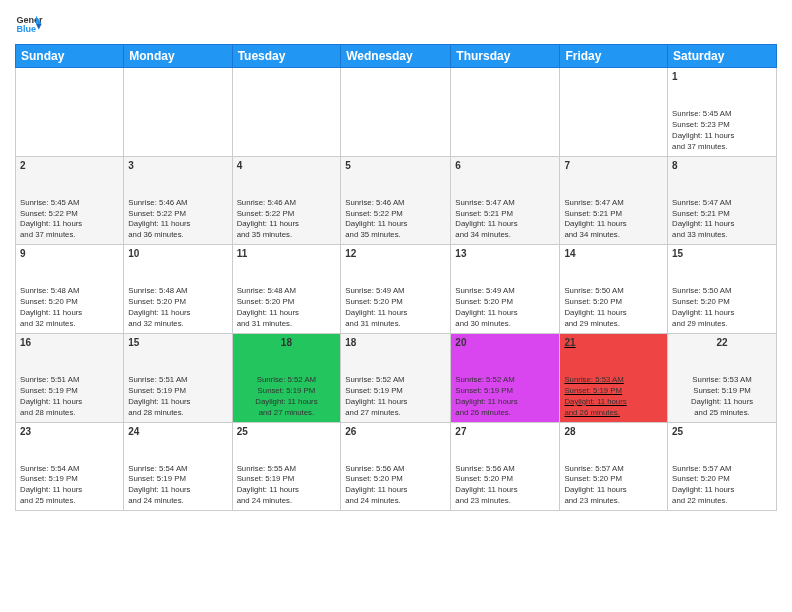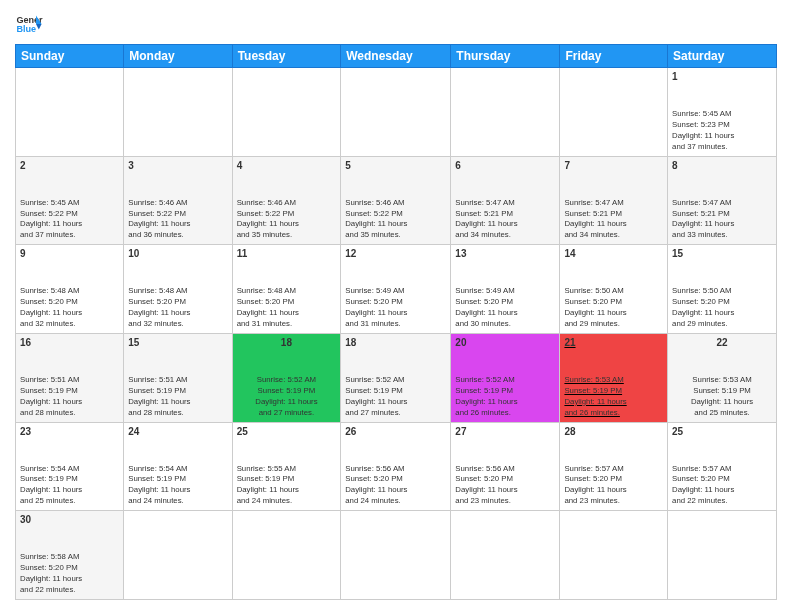--- a/index.html
+++ b/index.html
@@ -241,27 +241,15 @@
           </td>
           <td>
             <span class="day-num">28</span>
             <div class="day-info">Sunrise: 5:57 AM<br>Sunset: 5:20 PM<br>Daylight: 11 hours<br>and 23 minutes.</div>
           </td>
           <td>
             <span class="day-num">25</span>
             <div class="day-info">Sunrise: 5:57 AM<br>Sunset: 5:20 PM<br>Daylight: 11 hours<br>and 22 minutes.</div>
           </td>
         </tr>
-        <tr>
-          <td style="background: rgb(245, 245, 245);">
-            <span class="day-num">30</span>
-            <div class="day-info">Sunrise: 5:58 AM<br>Sunset: 5:20 PM<br>Daylight: 11 hours<br>and 22 minutes.</div>
-          </td>
-          <td class="empty-cell" style="background: rgb(245, 245, 245);"></td>
-          <td class="empty-cell" style="background: rgb(245, 245, 245);"></td>
-          <td class="empty-cell" style="background: rgb(245, 245, 245);"></td>
-          <td class="empty-cell" style="background: rgb(245, 245, 245);"></td>
-          <td class="empty-cell" style="background: rgb(245, 245, 245);"></td>
-          <td class="empty-cell" style="background: rgb(245, 245, 245);"></td>
-        </tr>
       </tbody>
   </table>
 </div>
 
 </body></html>

